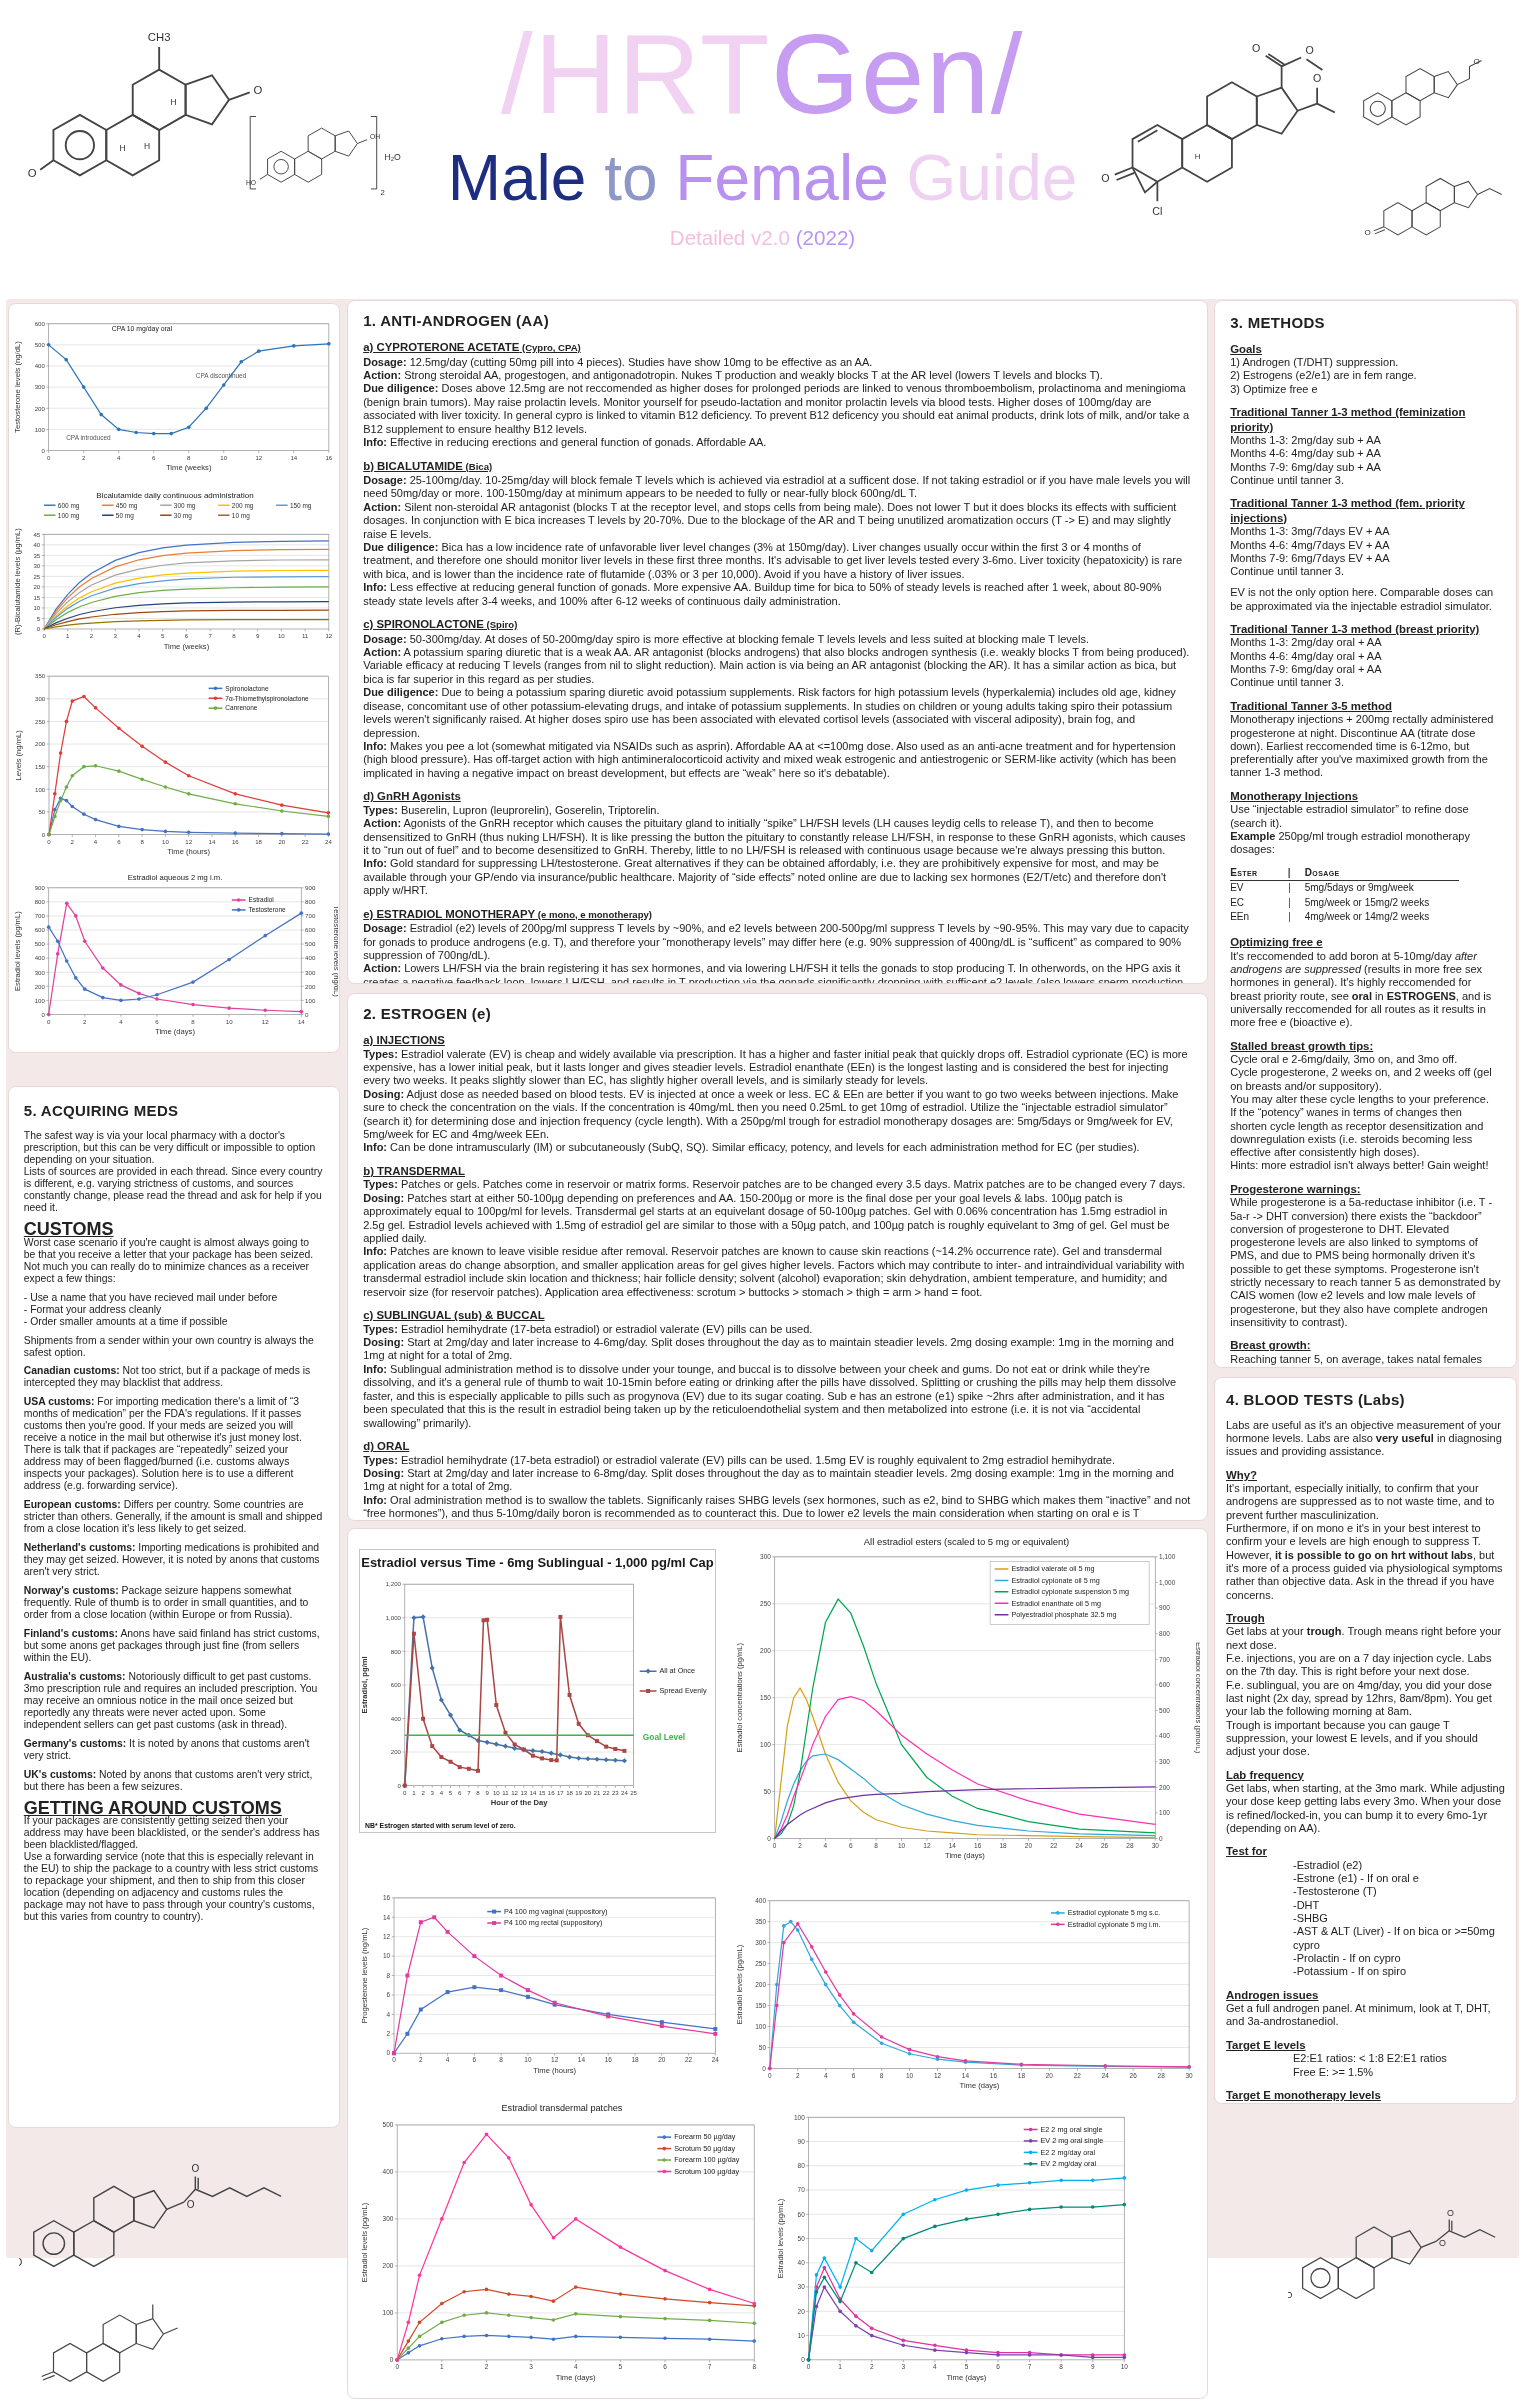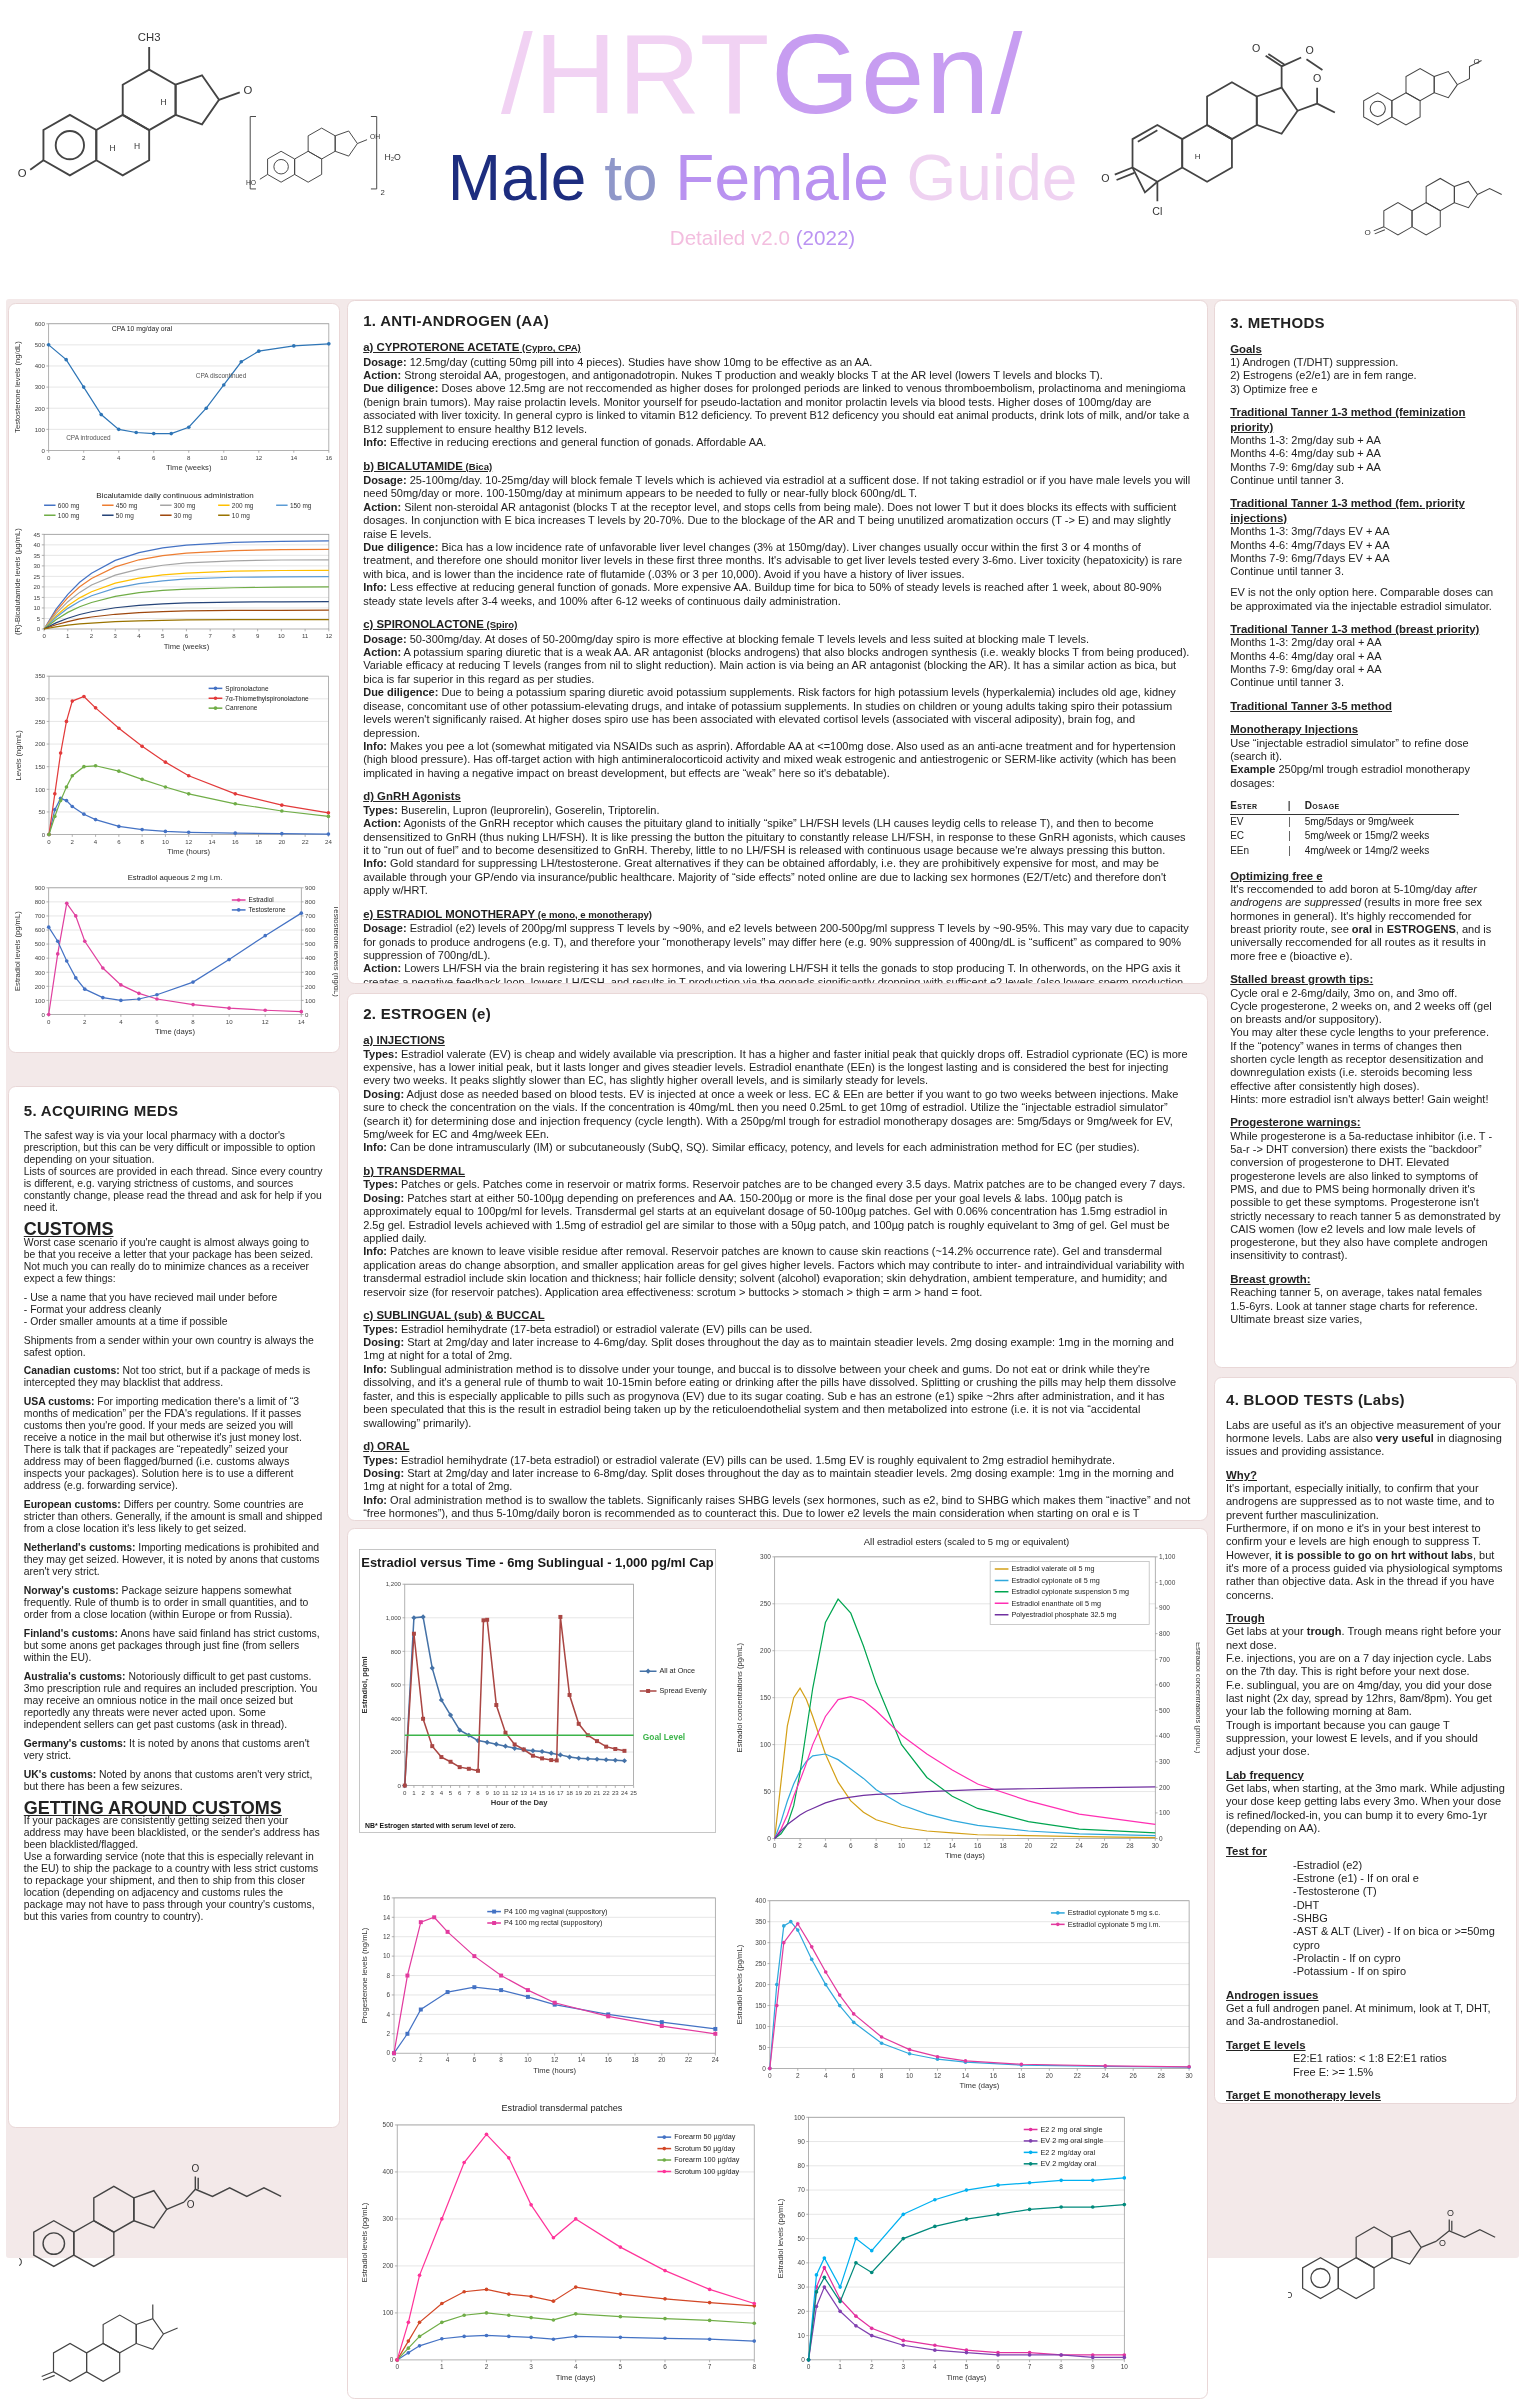--- a/index.html
+++ b/index.html
@@ -42,21 +42,21 @@
 </head>
 <body>
 
 <div class="page">
   <div class="content-bg"></div>
 
   <div id="title"><span style="color: rgb(241, 210, 243);">/HRT</span><span style="color: rgb(199, 157, 241);">Gen/</span></div>
   <div id="subtitle"><span style="color: rgb(29, 45, 127);">Male </span><span style="color: rgb(143, 151, 201);">to </span><span style="color: rgb(185, 146, 240);">Female </span><span style="color: rgb(239, 210, 241);">Guide</span></div>
   <div id="version"><span style="color: rgb(243, 190, 223);">Detailed v2.0 </span><span style="color: rgb(187, 147, 242);">(2022)</span></div>
 
-  <div class="struct" style="left:17px;top:10.7px;width:236px;height:191px">
+  <div class="struct" style="left:27px;top:10.7px;width:236px;height:191px">
     <svg viewBox="0 0 250 200" width="236" height="189">
       <g transform="translate(18,8)">
         <path d="M10,150 L10,118 L38,102 L66,118 L66,150 L38,166 Z"></path>
         <path d="M66,118 L94,102 L122,118 L122,150 L94,166 L66,150 Z"></path>
         <path d="M94,102 L94,70 L122,54 L150,70 L150,102 L122,118 Z"></path>
         <path d="M150,70 L178,60 L196,86 L178,112 L150,102 Z"></path>
         <circle cx="38" cy="134" r="15"></circle>
         <path d="M122,54 L122,30"></path>
         <path d="M196,86 L218,78"></path>
         <path d="M10,150 L-4,160"></path>
@@ -655,20 +655,21 @@
       <div class="gap"></div>
       <p>EV is not the only option here. Comparable doses can be approximated via the injectable estradiol simulator.</p>
       <div class="gap"></div>
       <div class="head"><span>Traditional Tanner 1-3 method (breast priority)</span></div>
       <div class="line">Months 1-3: 2mg/day oral + AA</div>
       <div class="line">Months 4-6: 4mg/day oral + AA</div>
       <div class="line">Months 7-9: 6mg/day oral + AA</div>
       <div class="line">Continue until tanner 3.</div>
       <div class="gap"></div>
       <div class="head"><span>Traditional Tanner 3-5 method</span></div>
+      <p>Monotherapy injections + 200mg rectally administered progesterone at night. Discontinue AA (titrate dose down). Earliest reccomended time is 6-12mo, but preferentially after you've maximixed growth from the tanner 1-3 method.</p>
       <div class="gap"></div>
       <div class="head"><span>Monotherapy Injections</span></div>
       <p>Use “injectable estradiol simulator” to refine dose (search it).</p>
       <p><b>Example </b><span>250pg/ml trough estradiol monotherapy dosages:</span></p>
       <div class="gap"></div>
       <div class="dtable">
         <div class="dtr dth">
           <span class="c1">Ester</span>
           <span class="pipe">|</span>
           <span class="c2">Dosage</span>

